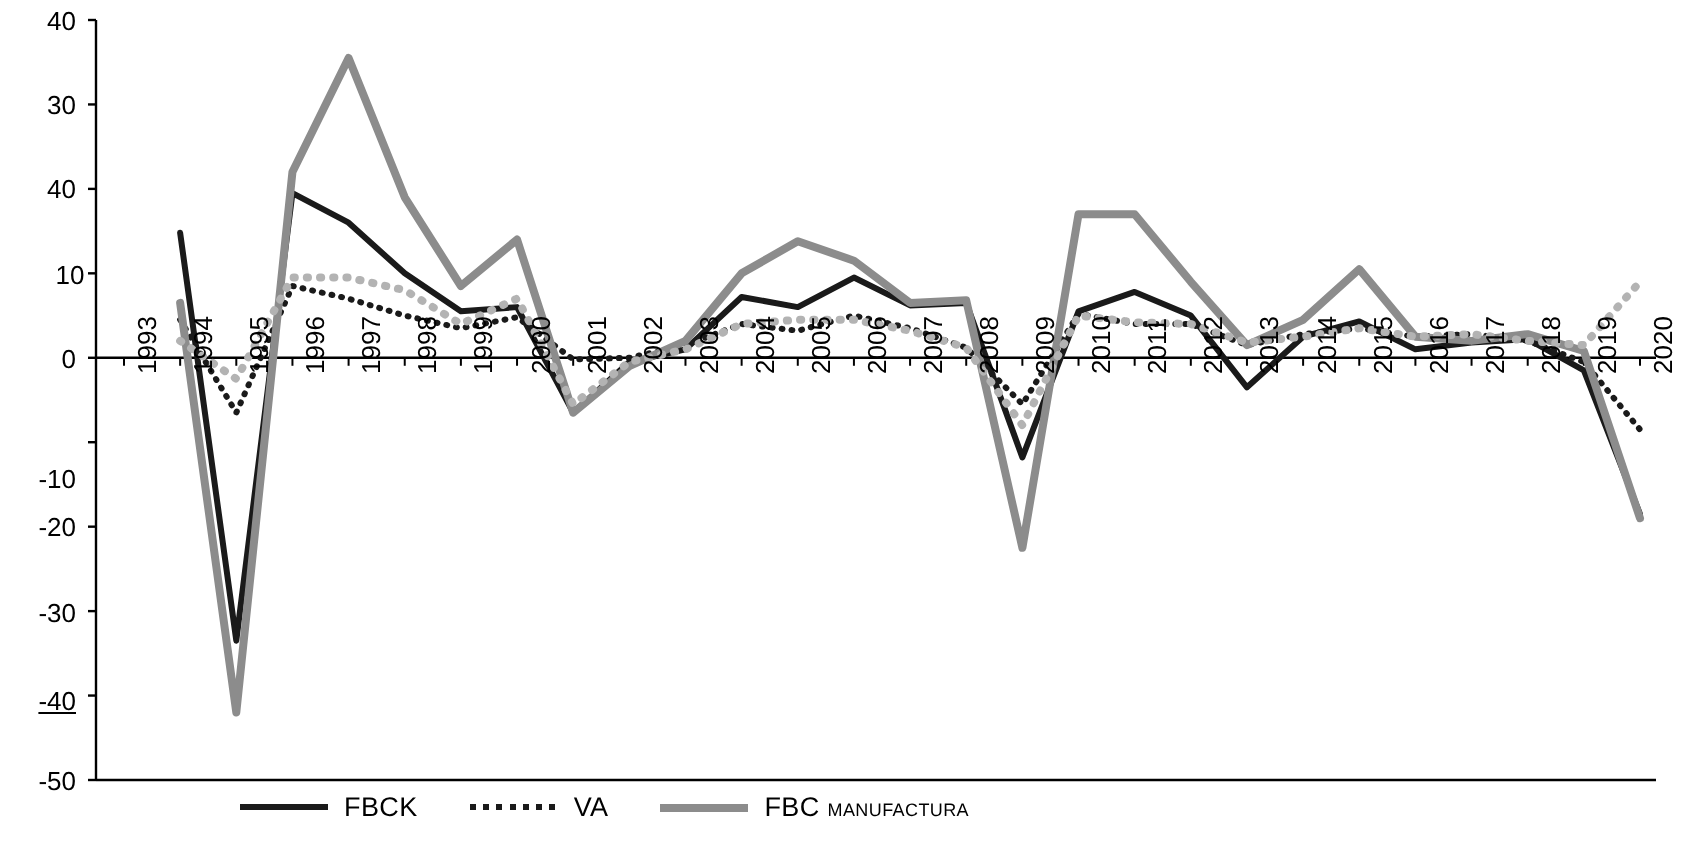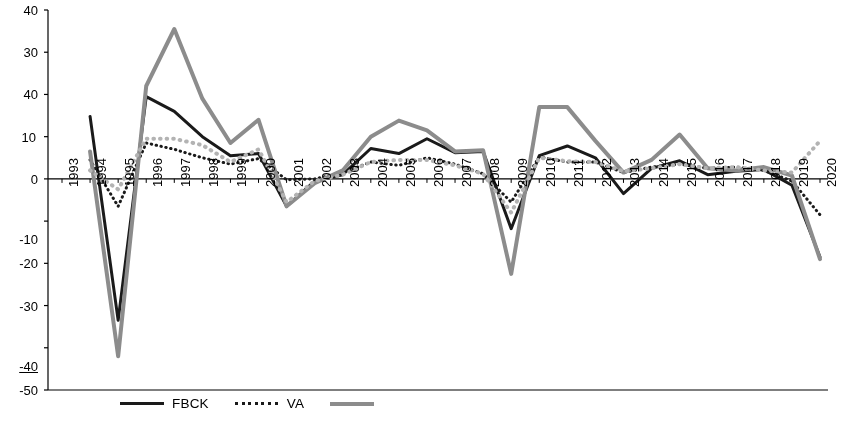--- a/index.html
+++ b/index.html
@@ -118,26 +118,26 @@
       <path d="M 90.07 116.40 L 118.15 320.33 L 146.22 96.56 L 174.30 111.33 L 202.37 136.67 L 230.44 155.67 L 258.52 153.56 L 286.59 206.33 L 314.67 181.00 L 342.74 174.67 L 370.81 148.49 L 398.89 153.56 L 426.96 138.78 L 455.04 152.71 L 483.11 151.44 L 511.19 228.71 L 539.26 155.67 L 567.33 145.96 L 595.41 157.78 L 623.48 193.67 L 651.56 168.33 L 679.63 160.73 L 707.70 174.67 L 735.78 171.29 L 763.85 169.60 L 791.93 185.22 L 820.00 257.00" fill="none" stroke="#1a1a1a" stroke-width="3" stroke-linejoin="round" stroke-linecap="round"></path>
       <path d="M 90.07 159.89 L 118.15 206.33 L 146.22 143.00 L 174.30 149.33 L 202.37 157.78 L 230.44 164.11 L 258.52 158.62 L 286.59 179.73 L 314.67 178.89 L 342.74 172.56 L 370.81 162.00 L 398.89 165.38 L 426.96 157.78 L 455.04 164.11 L 483.11 173.82 L 511.19 202.11 L 539.26 156.93 L 567.33 162.00 L 595.41 162.00 L 623.48 172.56 L 651.56 167.07 L 679.63 164.11 L 707.70 168.33 L 735.78 167.07 L 763.85 170.44 L 791.93 181.00 L 820.00 214.78" fill="none" stroke="#1a1a1a" stroke-width="3" stroke-linejoin="round" stroke-linecap="round" stroke-dasharray="0.44999999999999996 4.5"></path>
       <path d="M 90.07 151.44 L 118.15 356.22 L 146.22 86.00 L 174.30 29.00 L 202.37 98.67 L 230.44 143.00 L 258.52 119.78 L 286.59 206.33 L 314.67 183.11 L 342.74 170.44 L 370.81 136.67 L 398.89 120.62 L 426.96 130.33 L 455.04 151.44 L 483.11 150.18 L 511.19 273.89 L 539.26 107.11 L 567.33 107.11 L 595.41 140.89 L 623.48 172.56 L 651.56 159.89 L 679.63 134.56 L 707.70 168.33 L 735.78 170.44 L 763.85 167.07 L 791.93 175.51 L 820.00 259.11" fill="none" stroke="#8c8c8c" stroke-width="4" stroke-linejoin="round" stroke-linecap="round"></path>
       <path d="M 90.07 170.44 L 118.15 189.44 L 146.22 138.78 L 174.30 138.78 L 202.37 145.11 L 230.44 162.00 L 258.52 149.33 L 286.59 202.11 L 314.67 181.00 L 342.74 174.67 L 370.81 162.00 L 398.89 159.89 L 426.96 159.89 L 455.04 165.38 L 483.11 173.82 L 511.19 212.67 L 539.26 157.78 L 567.33 161.16 L 595.41 162.00 L 623.48 171.29 L 651.56 168.33 L 679.63 164.11 L 707.70 168.33 L 735.78 167.07 L 763.85 170.44 L 791.93 172.56 L 820.00 140.89" fill="none" stroke="#b3b3b3" stroke-width="4" stroke-linejoin="round" stroke-linecap="round" stroke-dasharray="0.6 6"></path>
     </svg>
 
   <div id="ytick-layer">
       <div class="ytick" style="left: 4px; top: 4px;">40</div>
       <div class="ytick" style="left: 4px; top: 46.2222px;">30</div>
       <div class="ytick" style="left: 4px; top: 88.4444px;">40</div>
-      <div class="ytick" style="left: 2px; top: 130.667px;">10</div>
+      <div class="ytick" style="left: 18px; top: 130.667px; text-align: center;">10</div>
       <div class="ytick" style="left: 4px; top: 172.889px;">0</div>
       <div class="ytick" style="left: 4px; top: 233px;">-10</div>
       <div class="ytick" style="left: 4px; top: 257.333px;">-20</div>
       <div class="ytick" style="left: 4px; top: 299.556px;">-30</div>
-      <div class="ytick" style="left: 4px; top: 360px; text-decoration: underline;">-40</div>
+      <div class="ytick" style="left: 4px; top: 344px; text-decoration: underline;">-40</div>
       <div class="ytick" style="left: 4px; top: 384px;">-50</div>
     </div>
   <div id="xtick-layer">
       <div class="xtick" style="left: 67px; top: 186.889px;">1993</div>
       <div class="xtick" style="left: 95.0741px; top: 186.889px;">1994</div>
       <div class="xtick" style="left: 123.148px; top: 186.889px;">1995</div>
       <div class="xtick" style="left: 151.222px; top: 186.889px;">1996</div>
       <div class="xtick" style="left: 179.296px; top: 186.889px;">1997</div>
       <div class="xtick" style="left: 207.37px; top: 186.889px;">1998</div>
       <div class="xtick" style="left: 235.444px; top: 186.889px;">1999</div>
@@ -168,15 +168,16 @@
       <div class="legend-item">
         <span class="legend-swatch" style="height: 3px; background: rgb(26, 26, 26);"></span>
         <span class="legend-label">FBCK</span>
       </div>
       <div class="legend-item">
         <span class="legend-swatch" style="height: 3px; background-image: repeating-linear-gradient(to right, rgb(26, 26, 26) 0px, rgb(26, 26, 26) 3px, transparent 3px, transparent 6.6px);"></span>
         <span class="legend-label">VA</span>
       </div>
       <div class="legend-item">
         <span class="legend-swatch" style="height: 4px; background: rgb(140, 140, 140);"></span>
+        <span class="legend-label">FBC manufactura</span>
       </div>
     </div>
 </div>
 
 </body></html>

